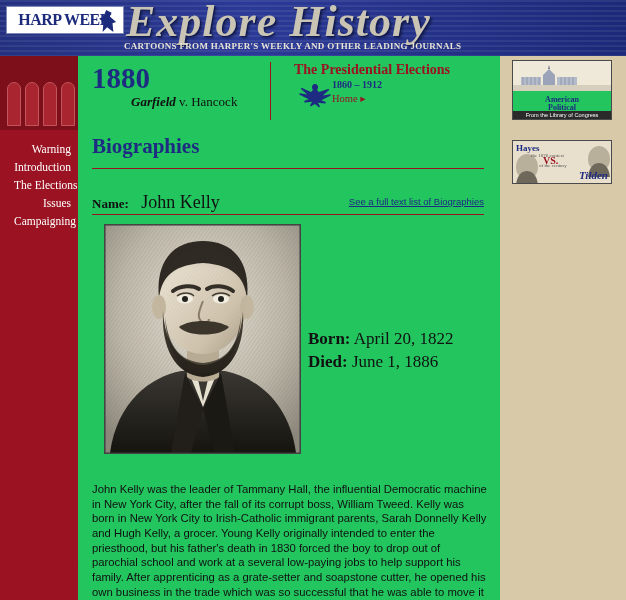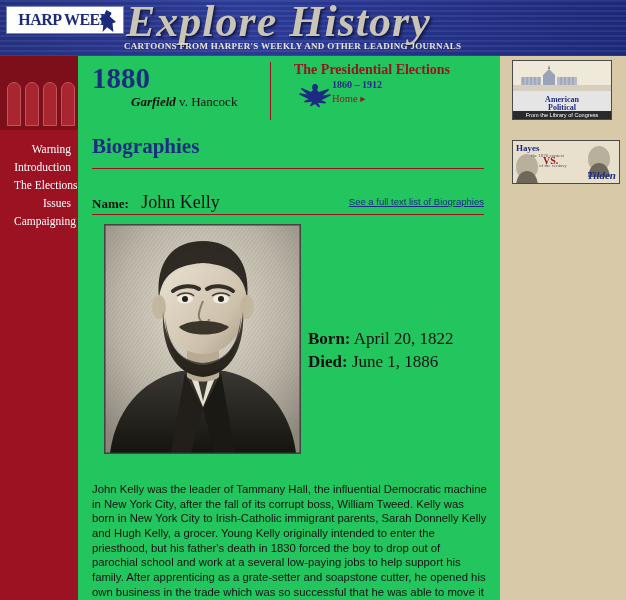--- a/index.html
+++ b/index.html
@@ -205,25 +205,25 @@
   }
 
   
   #rightcol {
     position: absolute; left: 500px; top: 56px; width: 126px; height: 544px;
     background: #d8c9a8;
   }
   .adbox {
     position: absolute; left: 12px;
     border: 1px solid #4a4a4a;
-    background: #e5e5e5;
+    background: #22c55e;
     overflow: hidden;
   }
   #ad1 { top: 4px; width: 100px; height: 60px; }
-  #ad2 { top: 84px; width: 108px; height: 44px; background: #e8e0cd; }
+  #ad2 { top: 84px; width: 100px; height: 44px; background: #e8e0cd; }
   #ad1-caption {
     position: absolute; left: 0; bottom: 0; width: 100%;
     background: #2a2a2a; color: #ffffff;
     font-family: "Liberation Sans", sans-serif;
     font-size: 5.6px; text-align: center; padding: 1px 0;
   }
   .ad1-line {
     font-family: "Liberation Serif", serif;
     text-align: center; color: #1d2b82; font-weight: bold;
     line-height: 1.05;

